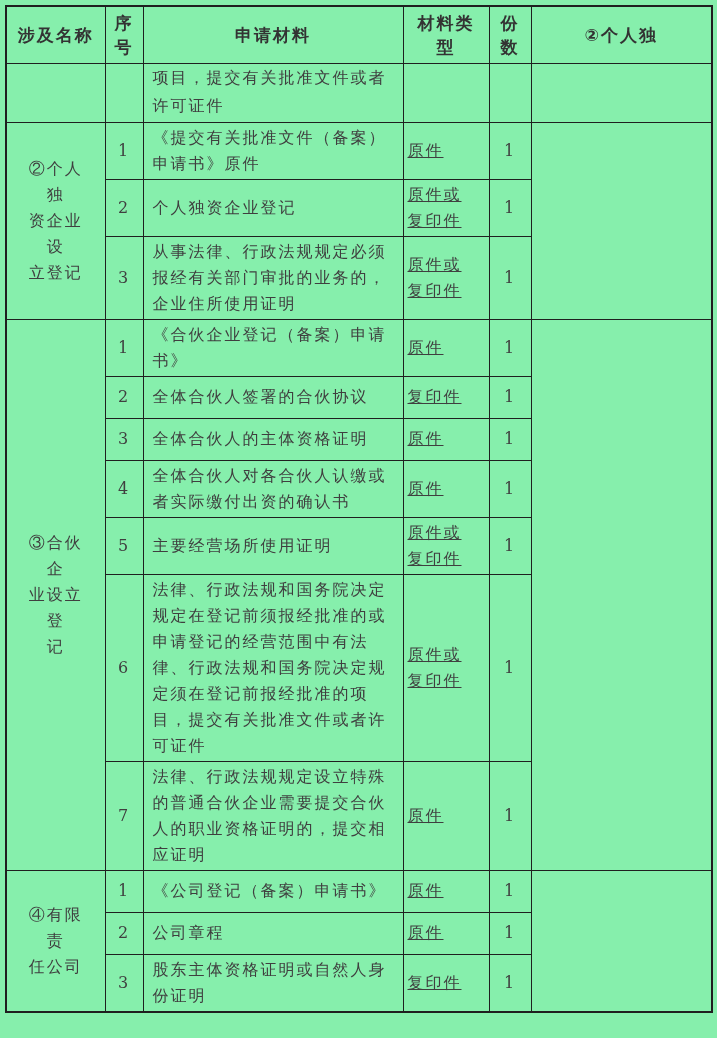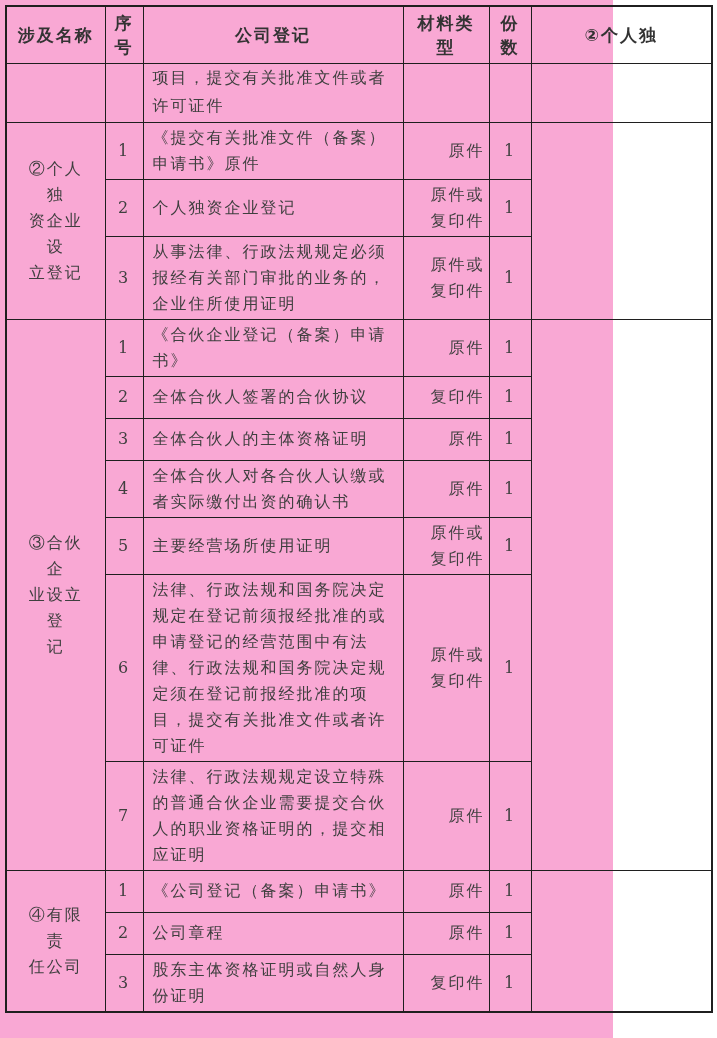--- a/index.html
+++ b/index.html
@@ -2,25 +2,25 @@
 <html><head>
 <meta charset="utf-8">
 <style>
   html, body {
     margin: 0;
     padding: 0;
     background: #ffffff;
   }
   .page {
     position: relative;
-    width: 613px;
+    width: 717px;
     height: 1038px;
     box-sizing: border-box;
     padding: 5px 5px 0 5px;
-    background: #f9a8d4;
+    background: #86efac;
     font-family: "DejaVu Serif", serif;
     color: #3f3f3f;
   }
   table.mat-table {
     width: 706px;
     table-layout: fixed;
     border-collapse: collapse;
     border: 2px solid #1f1f1f;
   }
   .mat-table th, .mat-table td {
@@ -61,23 +61,24 @@
   }
   td.cell-seq {
     text-align: center;
     padding: 2px;
   }
   td.cell-material {
     text-align: left;
     padding: 2px 9px;
   }
   td.cell-type {
-    text-align: right;
+    text-align: left;
     white-space: pre-line;
     padding: 2px 4px;
+    text-decoration: underline;
   }
   td.cell-copies {
     text-align: center;
     padding: 2px;
   }
   td.cell-req {
     text-align: left;
   }
   tr.carryover-row {
     height: 120px;
@@ -99,21 +100,21 @@
       <col style="width:260px">
       <col style="width:86px">
       <col style="width:42px">
       <col style="width:181px">
     </colgroup>
     <thead>
       <tr id="header-row">
           <th>涉及名称</th>
           <th>序
 号</th>
-          <th>公司登记</th>
+          <th>申请材料</th>
           <th>材料类
 型</th>
           <th>份
 数</th>
           <th>②个人独</th>
         </tr>
     </thead>
     <tbody id="table-body">
         <tr class="carryover-row">
           <td class="cell-name"></td>

